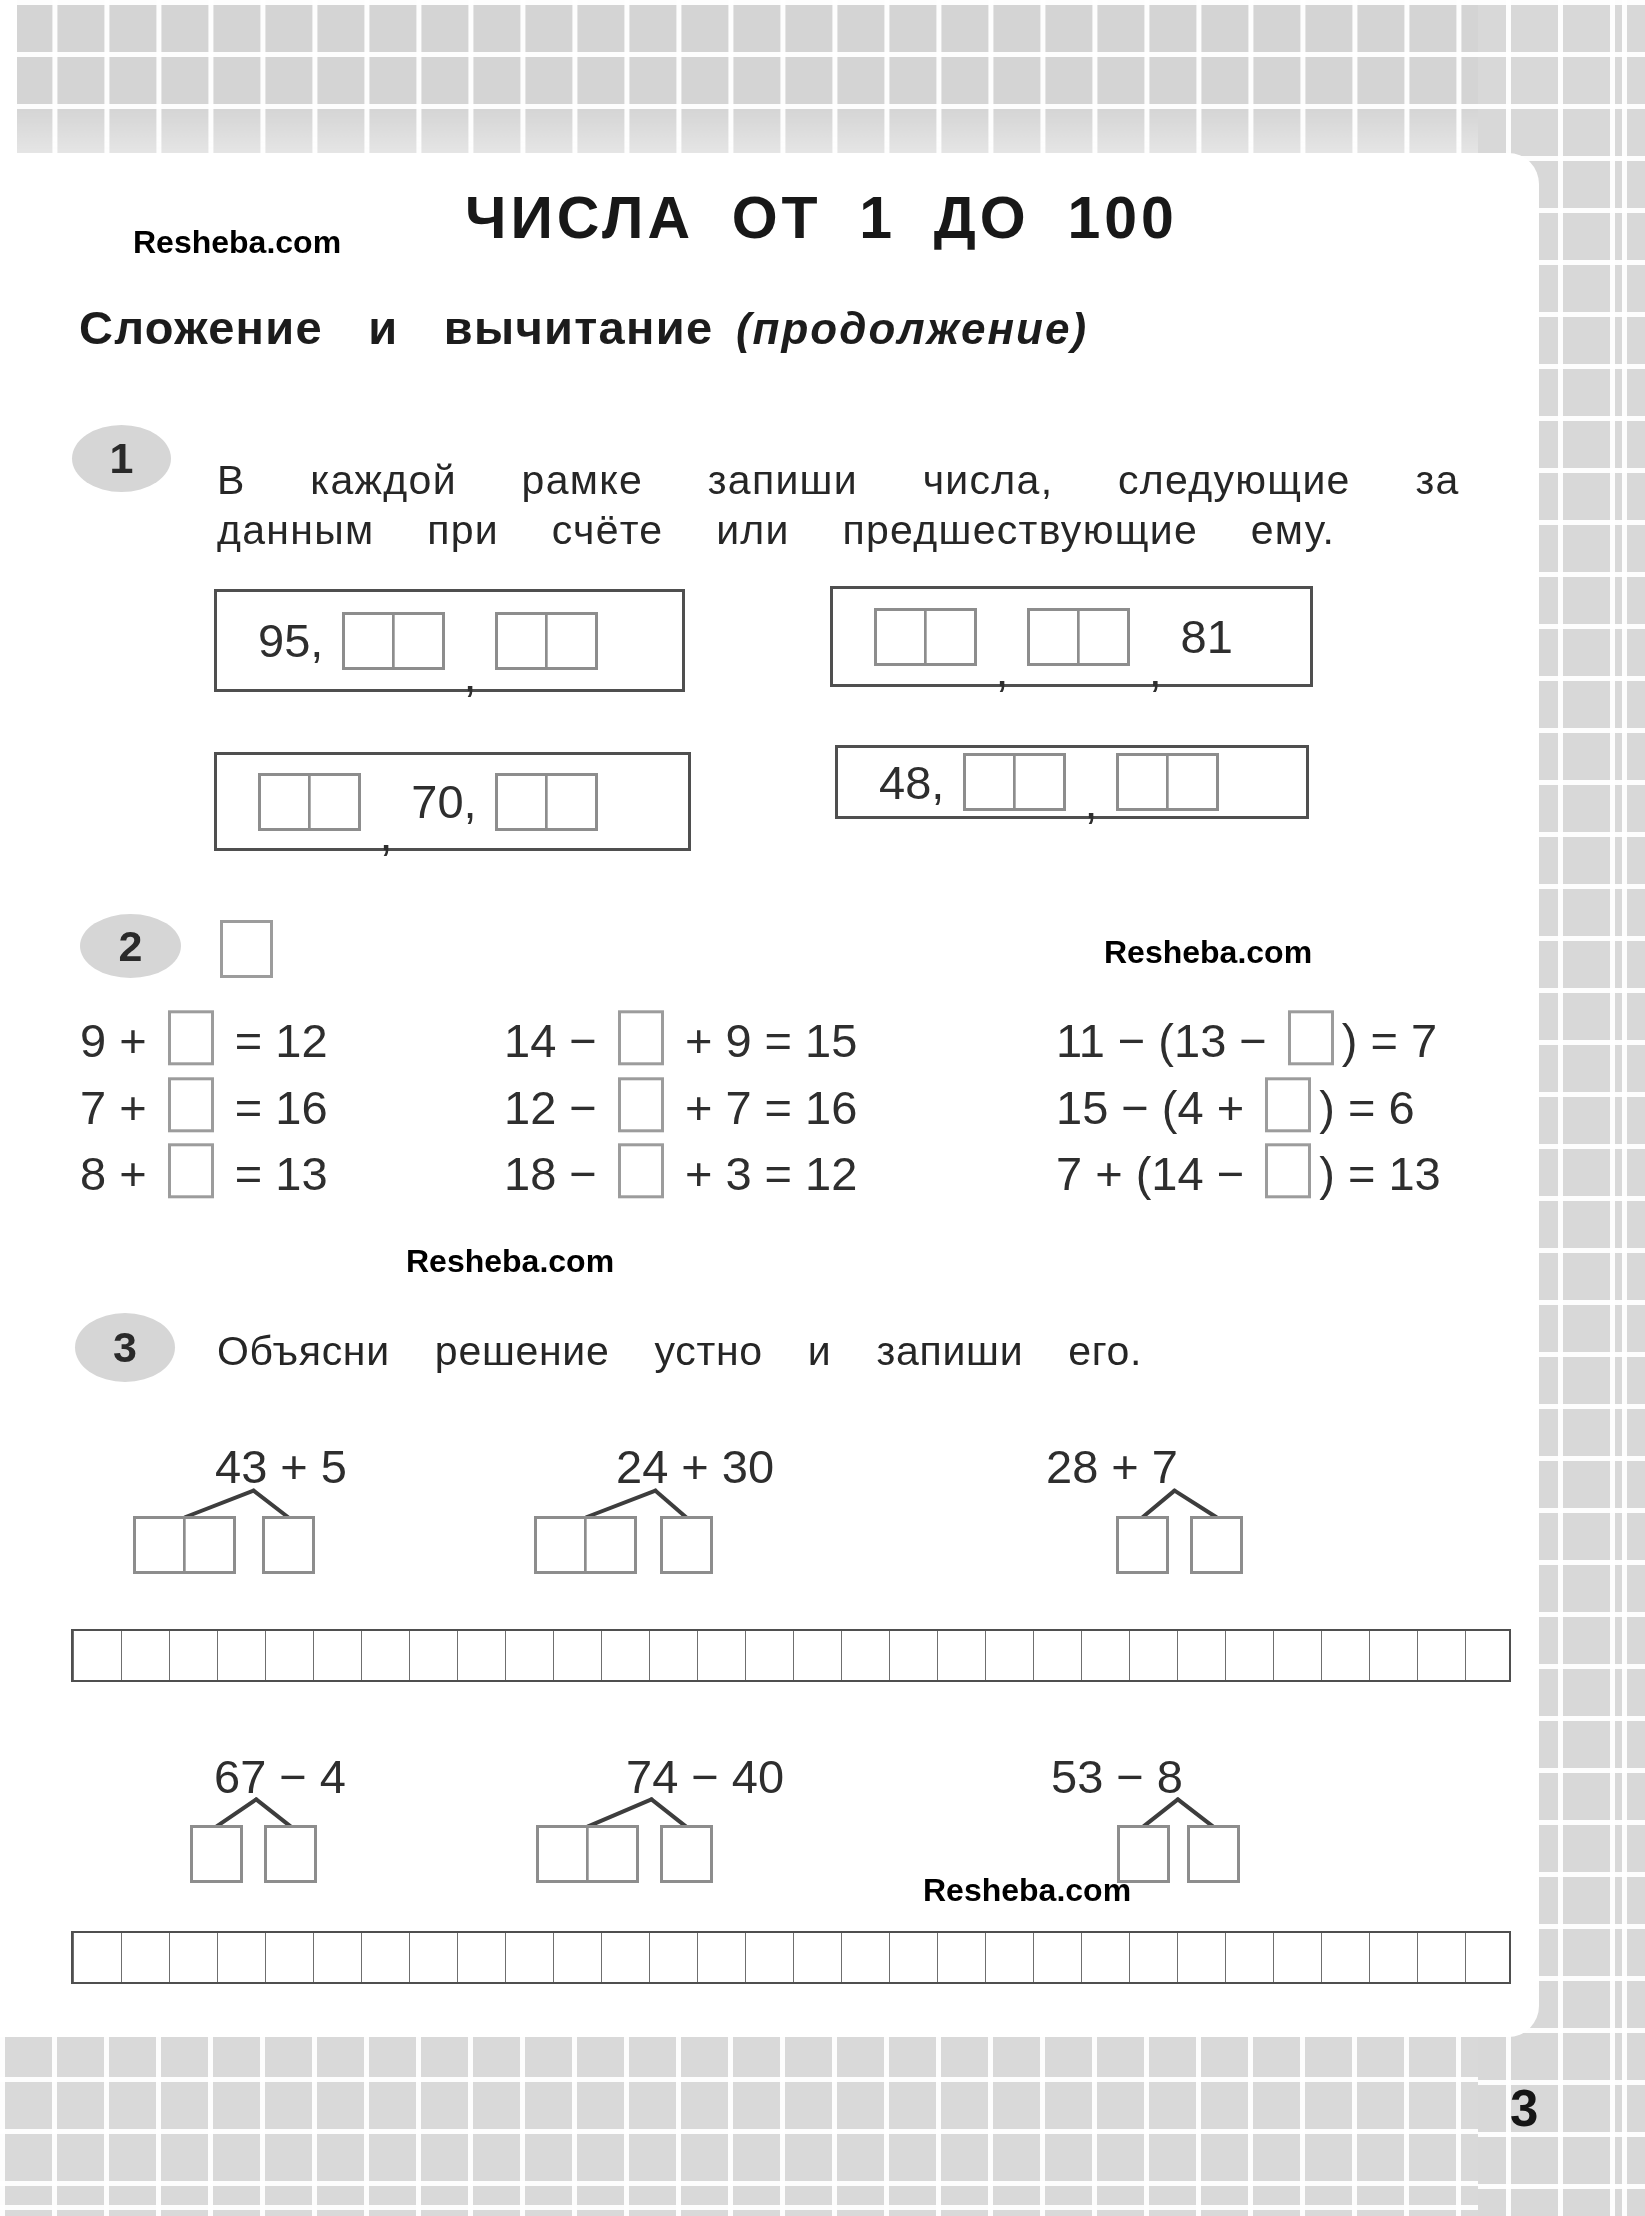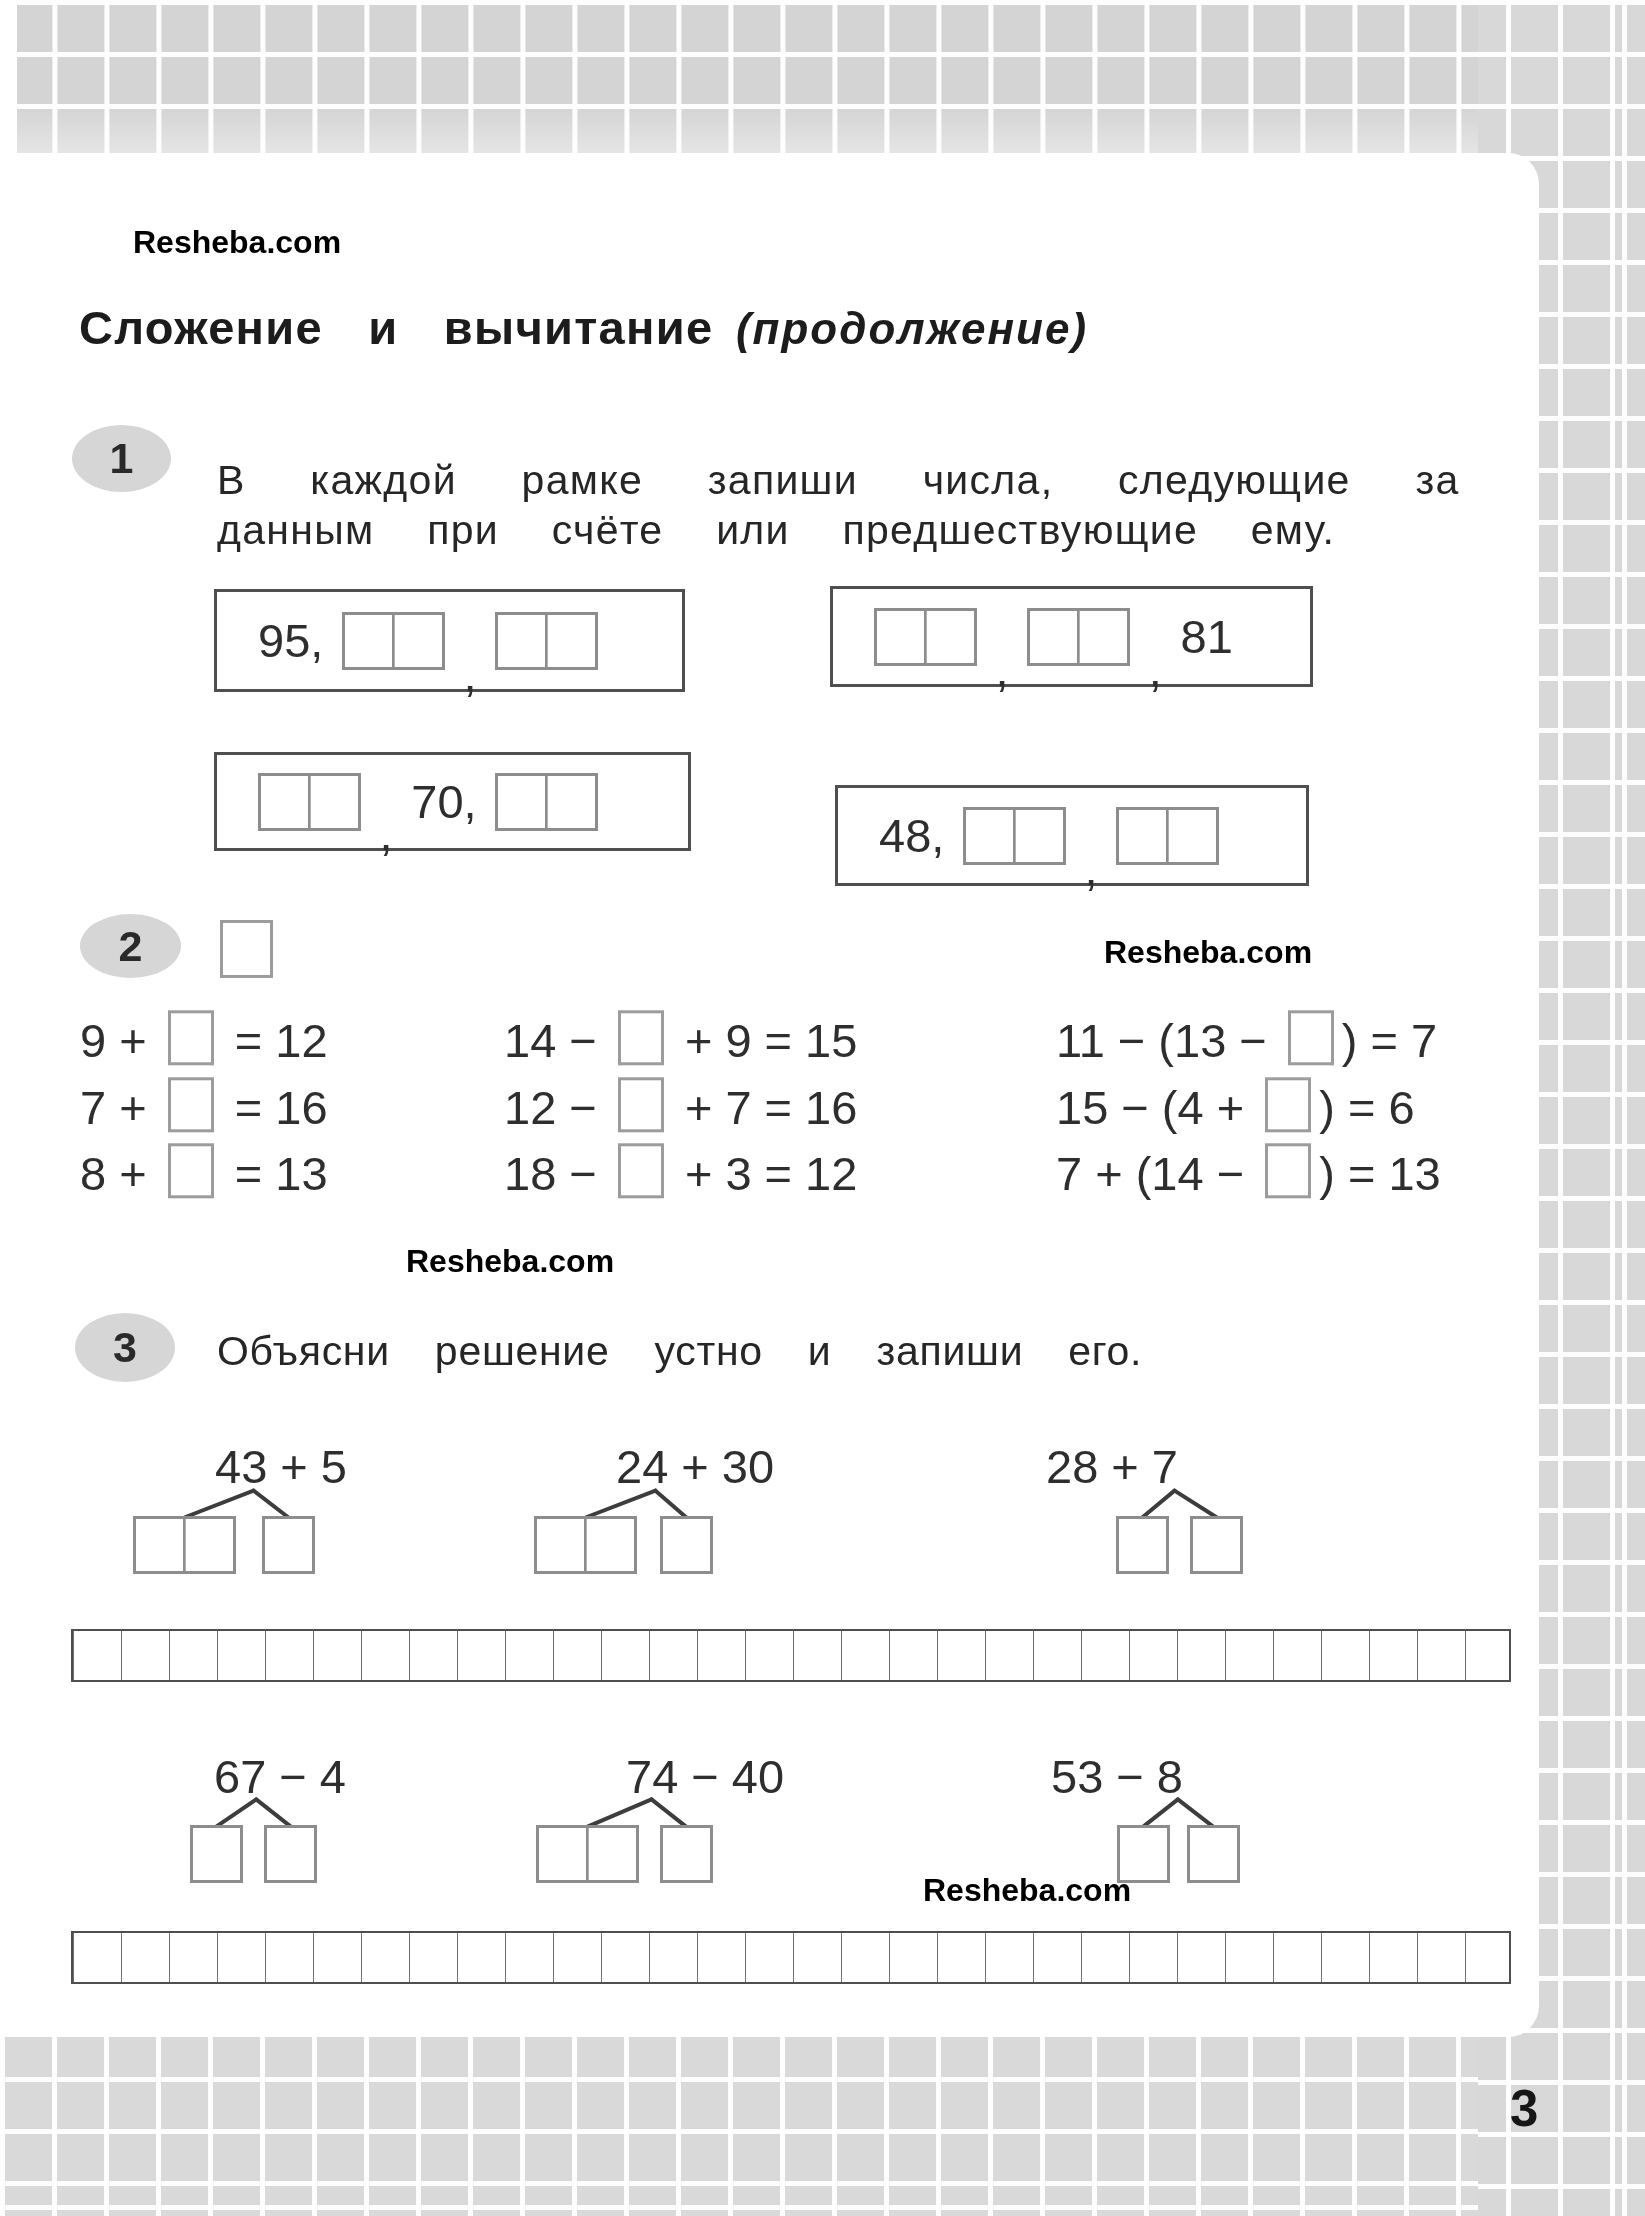--- a/index.html
+++ b/index.html
@@ -65,20 +65,21 @@
       <line x1="1765" y1="2240" x2="1828" y2="2280"></line>
       <line x1="385" y1="2704" x2="325" y2="2745"></line>
       <line x1="385" y1="2704" x2="437" y2="2745"></line>
       <line x1="979" y1="2704" x2="883" y2="2745"></line>
       <line x1="979" y1="2704" x2="1031" y2="2745"></line>
       <line x1="1770" y1="2704" x2="1718" y2="2745"></line>
       <line x1="1770" y1="2704" x2="1823" y2="2745"></line>
     </svg>
 
   <div class="wm" style="left:133px;top:224px;">Resheba.com</div>
+  <div class="title">ЧИСЛА ОТ 1 ДО 100</div>
   <div class="subtitle">
     <span>Сложение и вычитание</span><span class="subnote">(продолжение)</span>
   </div>
 
   <div class="badge" style="left:72px;top:425px;width:99px;height:67px;">1</div>
   <div class="iline" style="left:217px;top:457px;word-spacing:52px;letter-spacing:1.3px;">В каждой рамке запиши числа, следующие за</div>
   <div class="iline" style="left:217px;top:507px;word-spacing:40px;letter-spacing:1.3px;">данным при счёте или предшествующие ему.</div>
 
   <div class="badge" style="left:80px;top:914px;width:101px;height:64px;">2</div>
   <div class="samplebox" style="left:220px;top:920px;"></div>
@@ -104,21 +105,21 @@
       <div class="ibox two"></div>
       <span class="ftext comma">,</span>
       <span class="ftext">81</span>
     </div>
     <div class="frame" style="left: 214px; top: 752px; width: 477px; height: 99px;">
       <div class="ibox two"></div>
       <span class="ftext comma">,</span>
       <span class="ftext">70,</span>
       <div class="ibox two"></div>
     </div>
-    <div class="frame" style="left: 835px; top: 745px; width: 474px; height: 101px; margin-top: 40px;">
+    <div class="frame" style="left: 835px; top: 745px; width: 474px; height: 74px;">
       <span class="ftext">48,</span>
       <div class="ibox two"></div>
       <span class="ftext comma">,</span>
       <div class="ibox two"></div>
     </div>
     <div class="eq" style="left: 80px; top: 1010px;"><span>9 + </span><span class="eqbox"></span><span> = 12</span></div>
     <div class="eq" style="left: 80px; top: 1077px;"><span>7 + </span><span class="eqbox"></span><span> = 16</span></div>
     <div class="eq" style="left: 80px; top: 1143px;"><span>8 + </span><span class="eqbox"></span><span> = 13</span></div>
     <div class="eq" style="left: 504px; top: 1010px;"><span>14 − </span><span class="eqbox"></span><span> + 9 = 15</span></div>
     <div class="eq" style="left: 504px; top: 1077px;"><span>12 − </span><span class="eqbox"></span><span> + 7 = 16</span></div>

